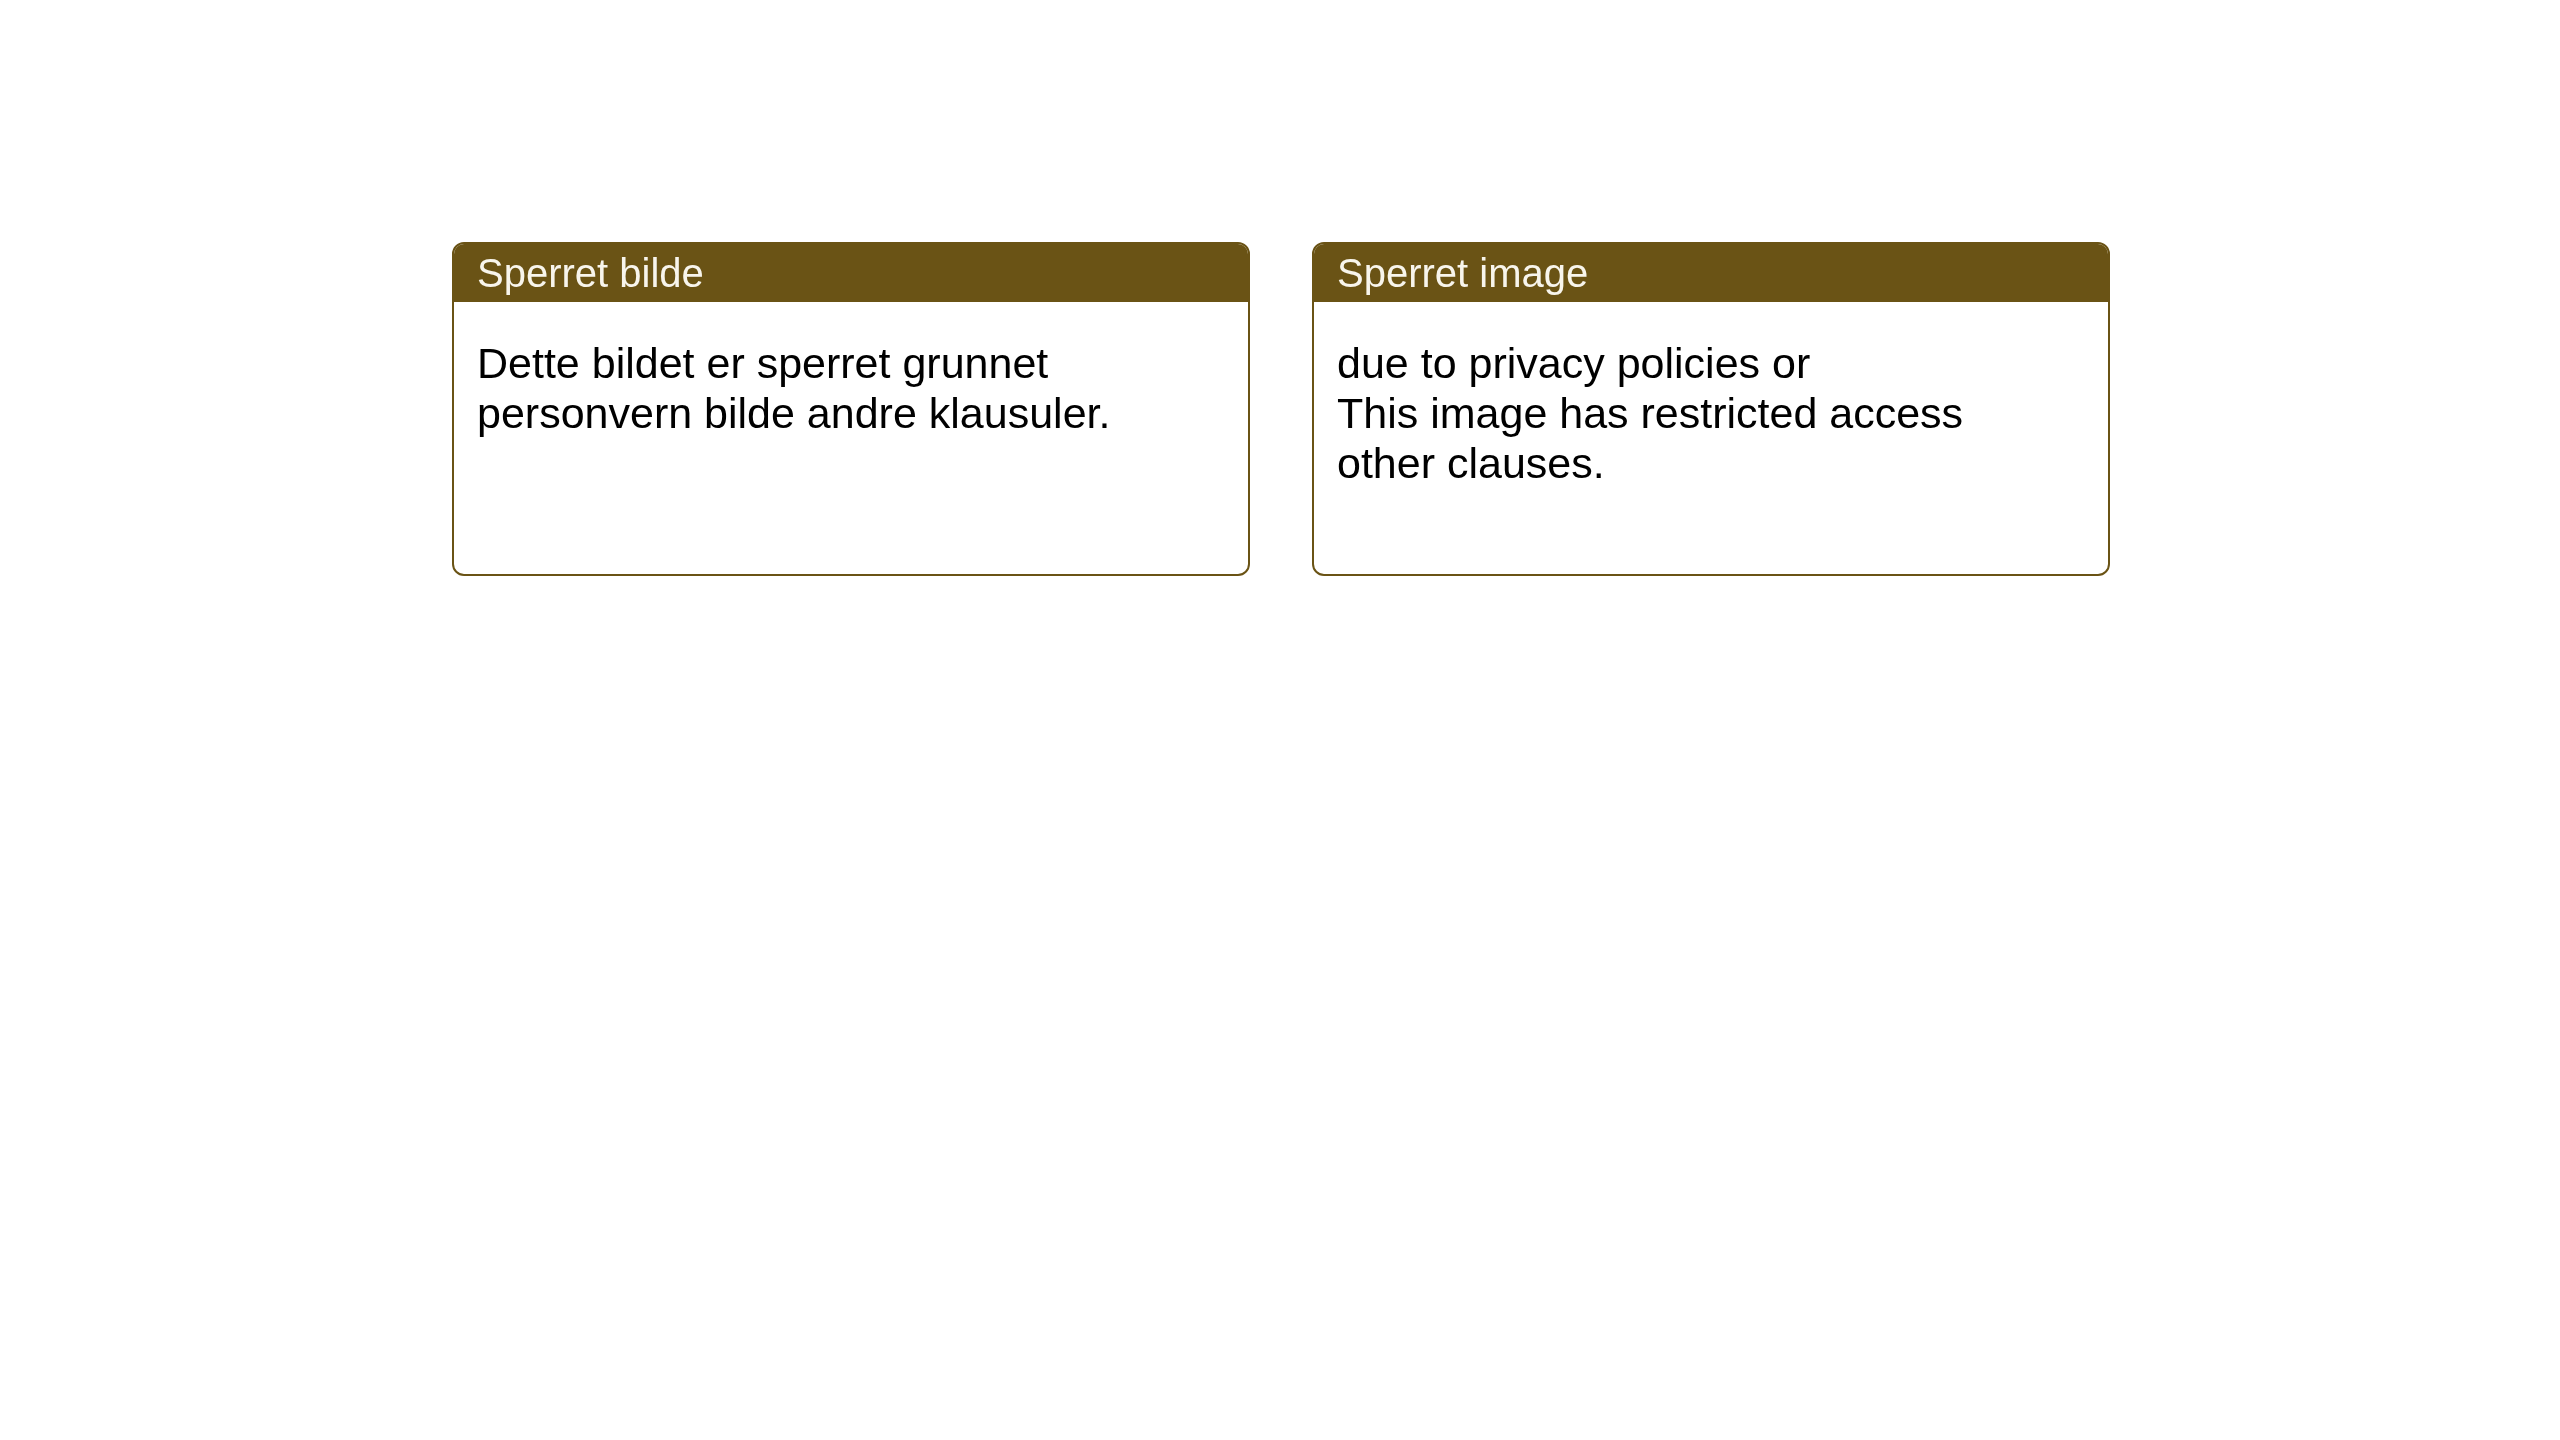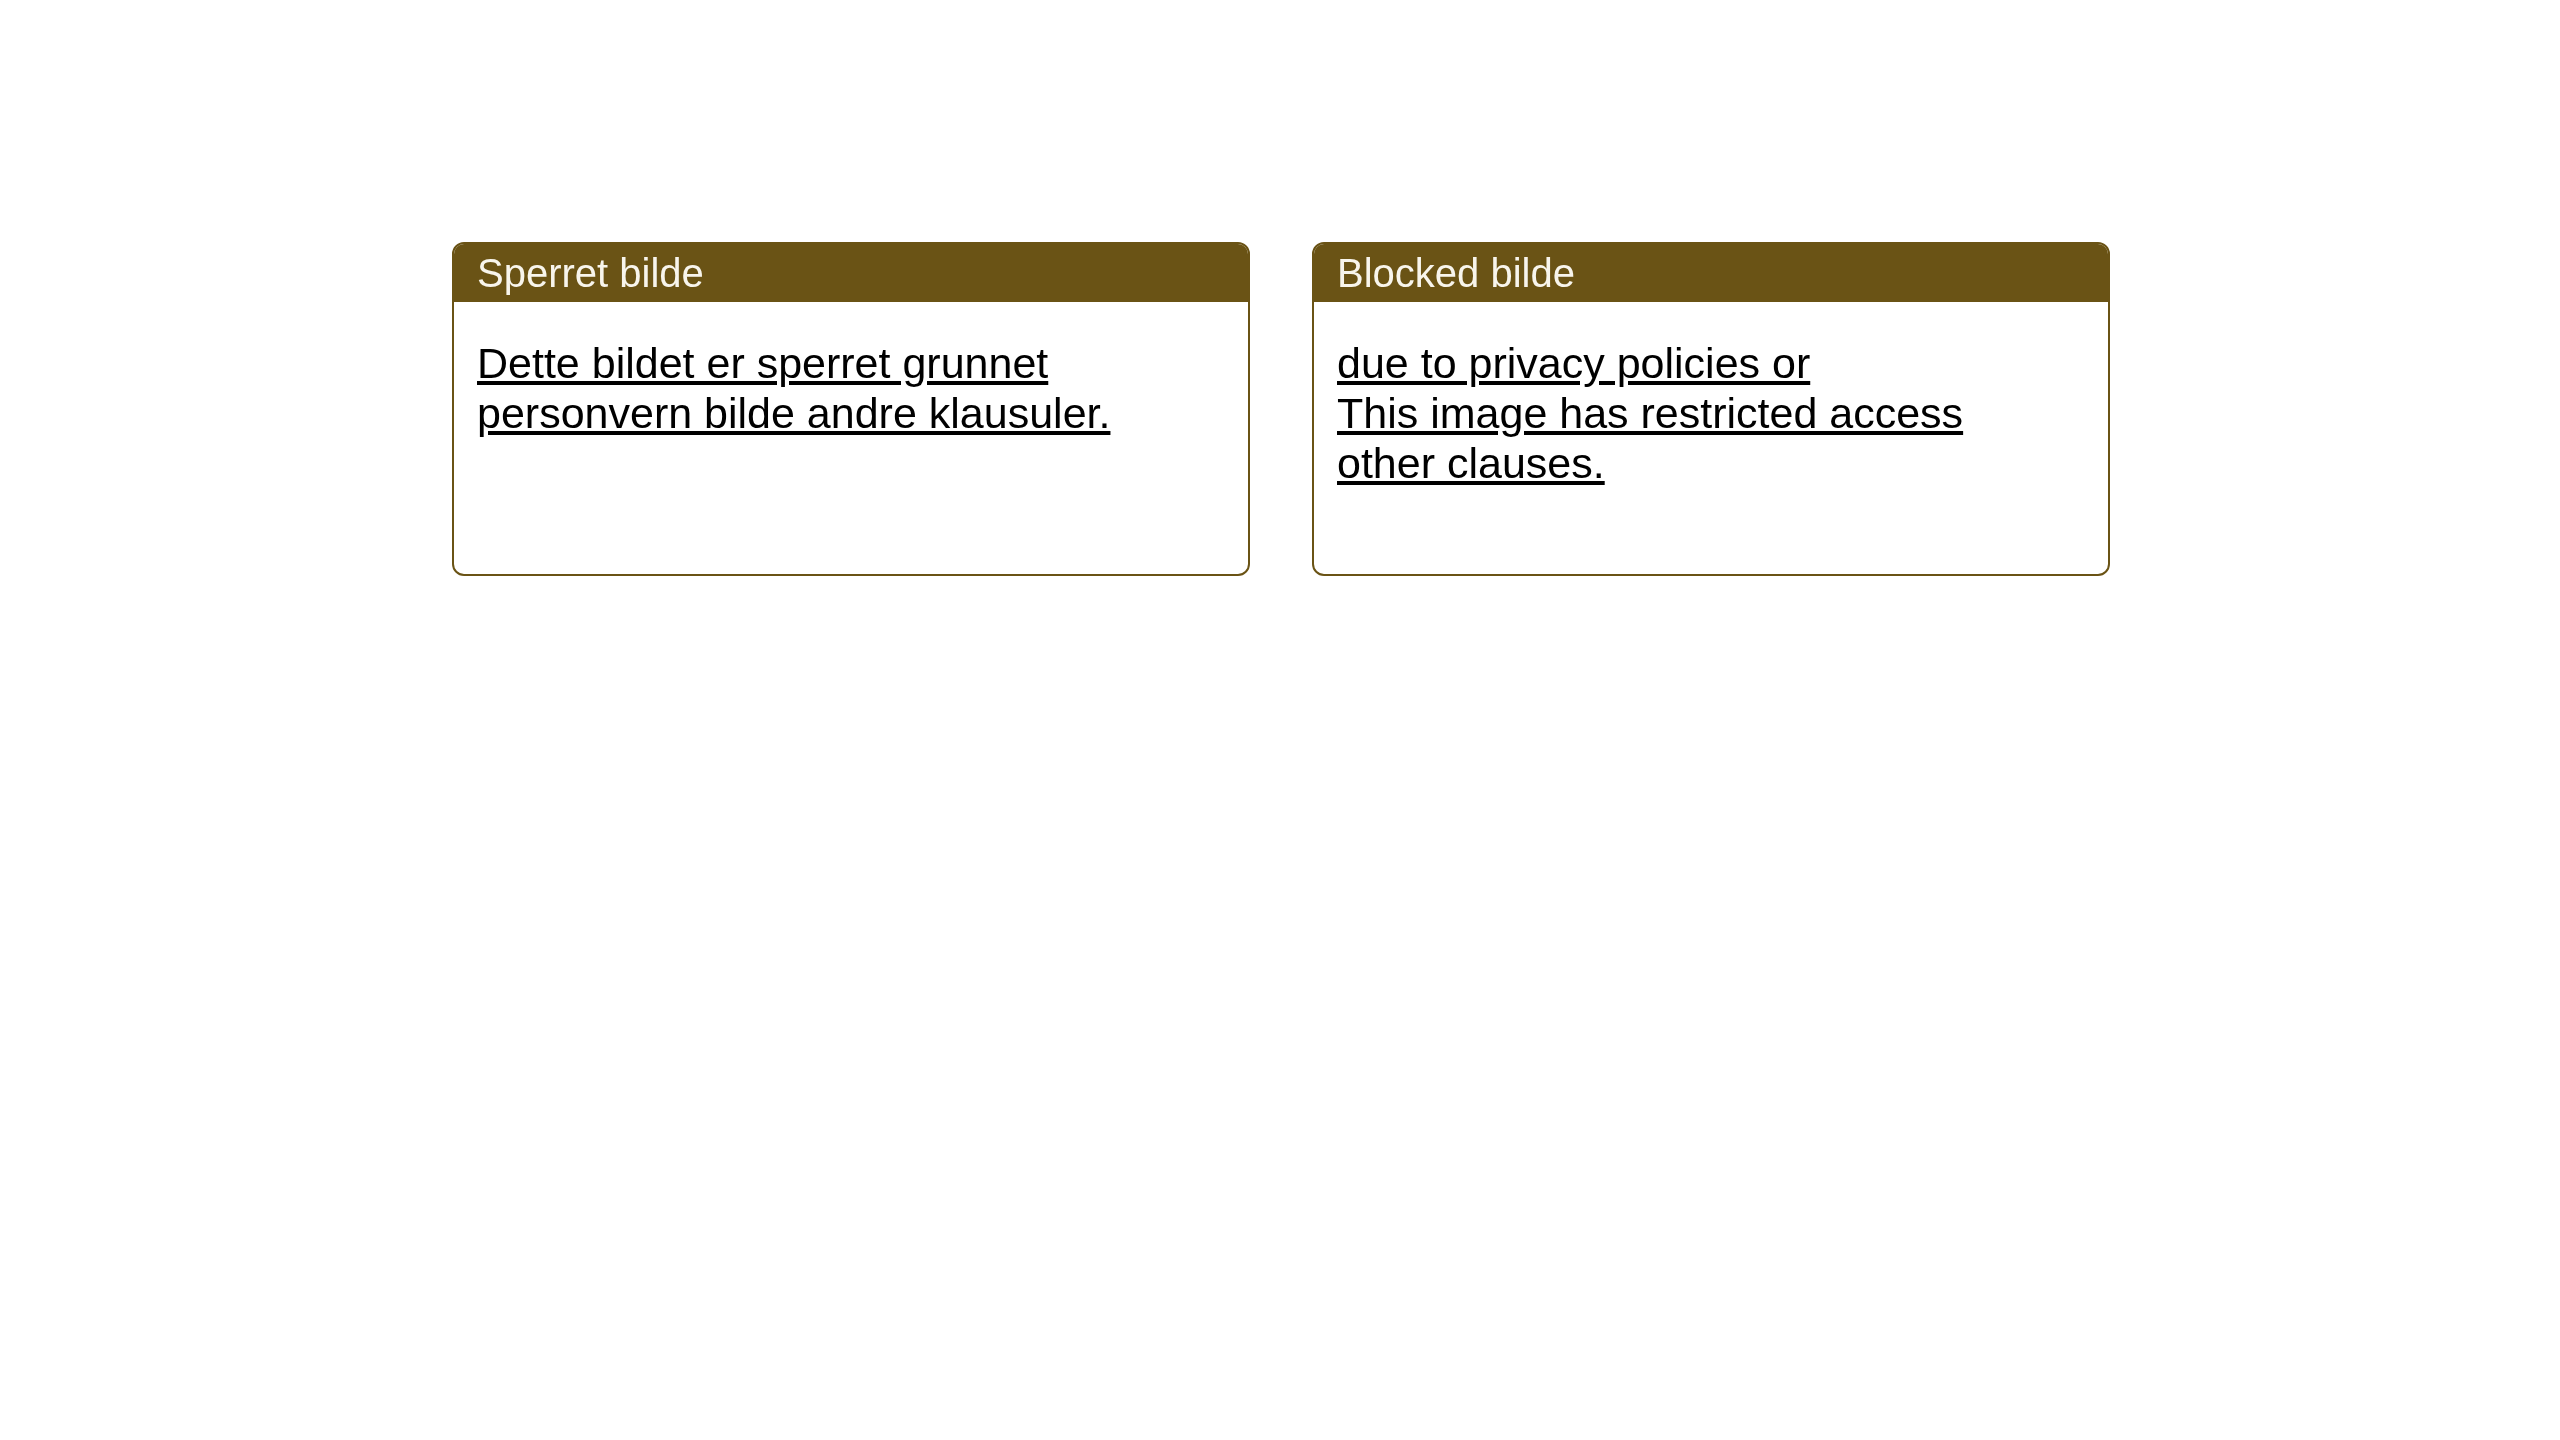--- a/index.html
+++ b/index.html
@@ -39,42 +39,41 @@
       color: var(--header-text, #f8f5ec);
       font-size: 40px;
       line-height: 58px;
       white-space: nowrap;
     }
     .card-body {
       padding: 36px 23px 0 23px;
       color: var(--body-text, #000000);
       font-size: 43px;
       line-height: 50px;
-      text-decoration: underline;
     }
     .body-line { white-space: nowrap; }
   </style>
 </head>
 <body>
 
 <div class="page">
 
   <div class="notice-card card-no">
     <div class="card-header">
       <span class="card-title">Sperret bilde</span>
     </div>
     <div class="card-body">
       <div class="body-line">Dette bildet er sperret grunnet</div>
       <div class="body-line">personvern bilde andre klausuler.</div>
     </div>
   </div>
 
   <div class="notice-card card-en">
     <div class="card-header">
-      <span class="card-title">Blocked bilde</span>
+      <span class="card-title">Sperret image</span>
     </div>
     <div class="card-body">
       <div class="body-line">due to privacy policies or</div>
       <div class="body-line">This image has restricted access</div>
       <div class="body-line">other clauses.</div>
     </div>
   </div>
 
 </div>
 

